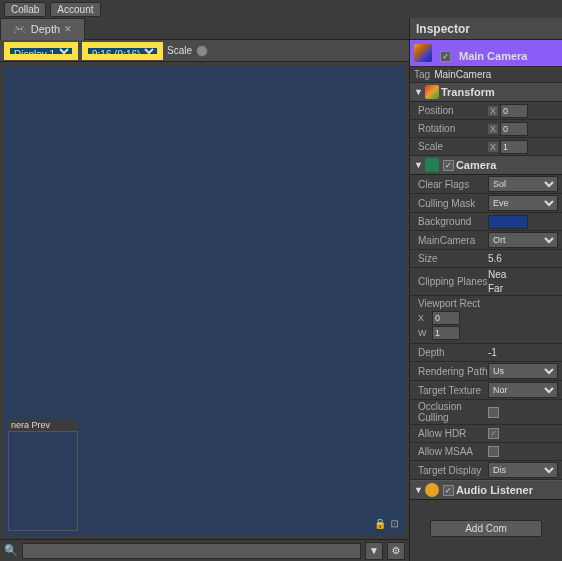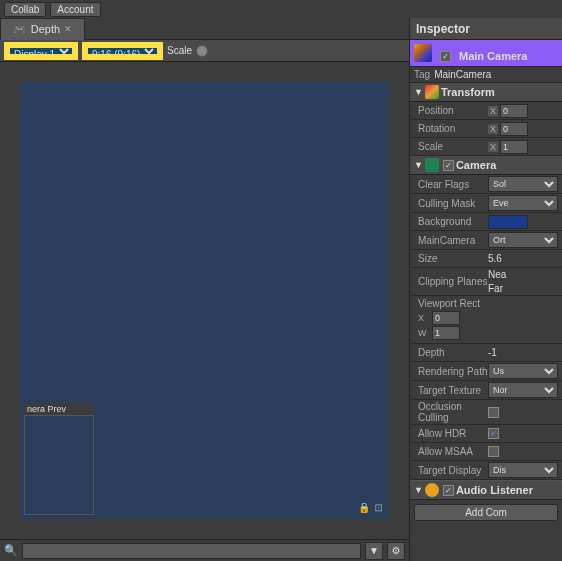--- a/index.html
+++ b/index.html
@@ -103,21 +103,21 @@
       height: 12px;
       border-radius: 50%;
       background: #888;
       border: 1px solid #555;
     }
 
     .game-viewport {
       flex: 1;
       background: #2a3d5c;
       position: relative;
-      margin: 20px;
+      margin: 4px;
     }
 
     
     .camera-preview {
       position: absolute;
       bottom: 4px;
       left: 4px;
       width: 70px;
     }
     .camera-preview-label {
@@ -382,21 +382,21 @@
 
     
     .add-component {
       background: #5a5a5a;
       border: 1px solid #2a2a2a;
       color: #ddd;
       font-size: 10px;
       padding: 2px 8px;
       cursor: pointer;
       text-align: center;
-      margin: 4px;
+      margin: 20px;
       border-radius: 2px;
     }
 
     
     .audio-header {
       display: flex;
       align-items: center;
       background: #4a4a4a;
       padding: 2px 4px;
       cursor: pointer;

